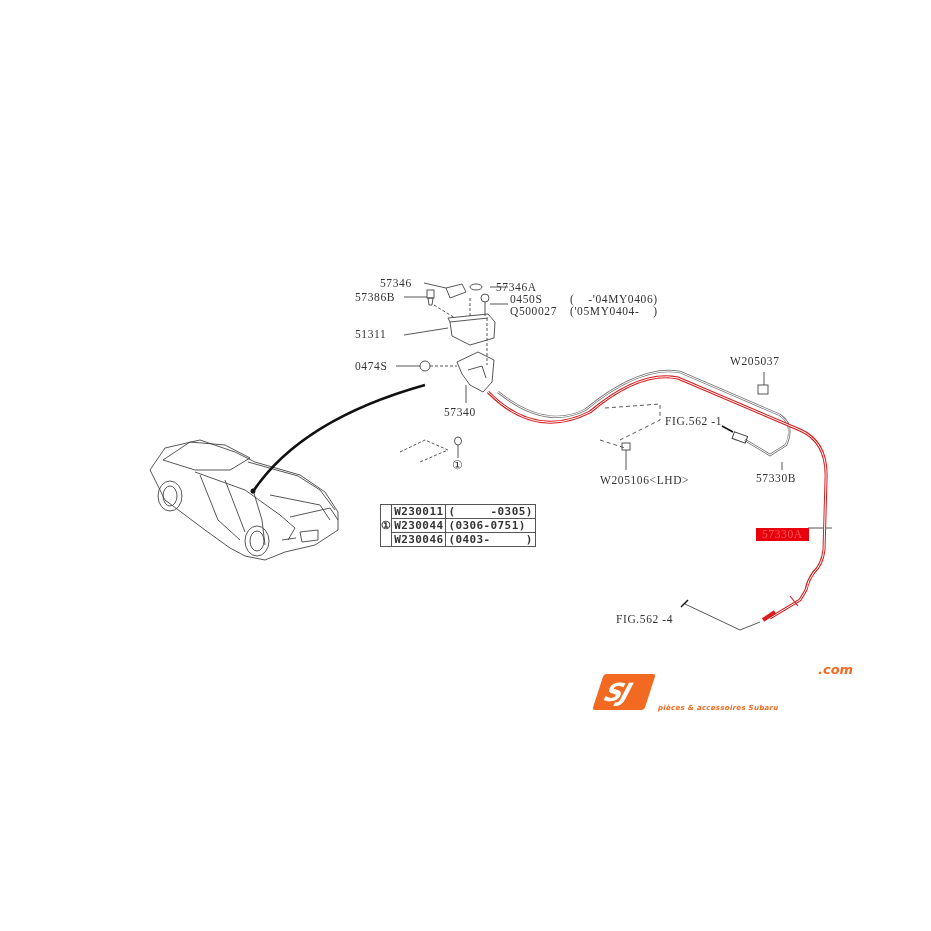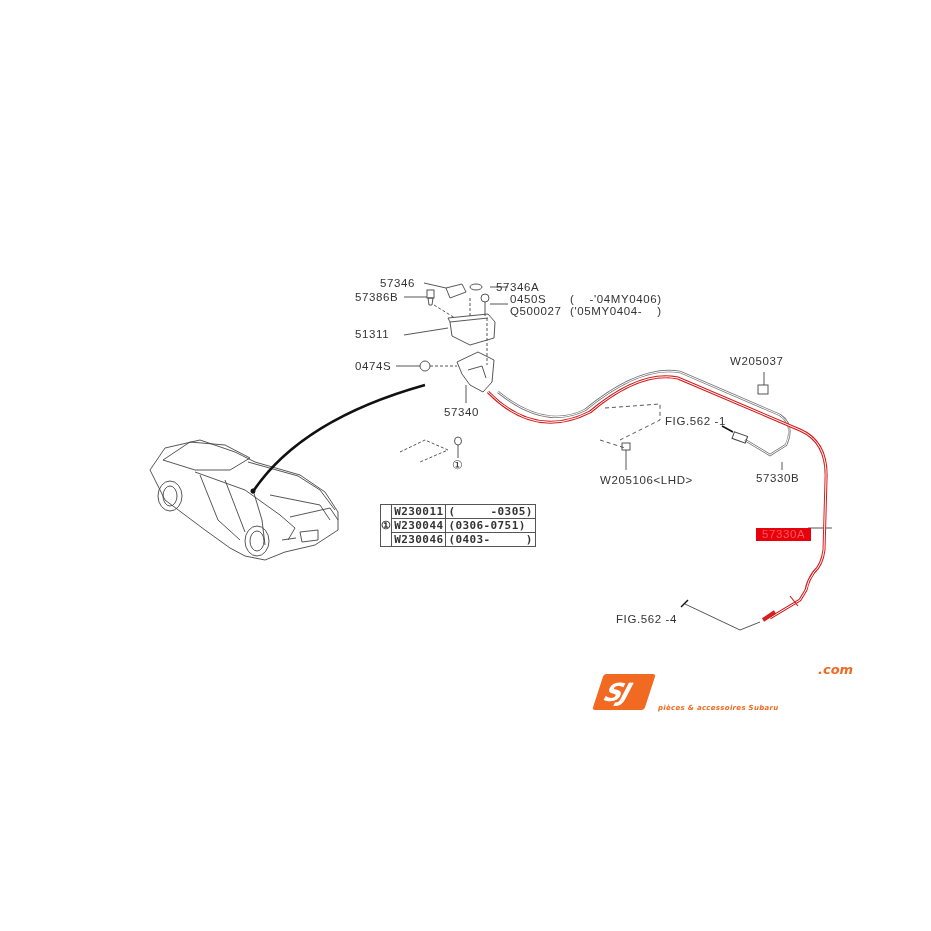--- a/index.html
+++ b/index.html
@@ -1,20 +1,20 @@
 <!DOCTYPE html>
 <html><head>
 <meta charset="utf-8">
 <style>
   html, body { margin:0; padding:0; background:#ffffff; }
   body { width:931px; height:931px; position:relative; overflow:hidden;
          font-family:"DejaVu Sans Mono","Liberation Mono",monospace; }
   .canvas { position:absolute; left:0; top:0; width:931px; height:931px; }
   .lbl { position:absolute; font-size:11.5px; color:#333; letter-spacing:0.6px;
-         white-space:pre; line-height:13px; font-family:Liberation Sans, sans-serif; }
+         white-space:pre; line-height:13px; font-family:Liberation Serif, serif; }
   .hl { background:#e8000d; color:#ff5a5a; padding:0 6px; }
   table.alt { position:absolute; left:380px; top:504px; border-collapse:collapse;
               font-family:"DejaVu Sans Mono","Liberation Mono",monospace; font-size:11px; color:#333; }
   table.alt td { border:1px solid #555; padding:0 2px; height:13px; line-height:13px; white-space:pre; letter-spacing:0.4px;font-weight:bold; }
   table.alt td.ref { width:10px; text-align:center; padding:0; }
   .logo { position:absolute; left:596px; top:668px; width:262px; height:50px; }
   .logo .mark { position:absolute; left:2px; top:6px; width:52px; height:36px;
                 background:#f26a22; transform:skewX(-18deg); border-radius:3px; }
   .logo .mark span { position:absolute; left:8px; top:4px; font:italic bold 25px "DejaVu Sans",sans-serif; color:#fff; letter-spacing:-2px; }
   .logo .word { position:absolute; left:62px; top:2px; font:italic bold 32px "DejaVu Sans",sans-serif;

